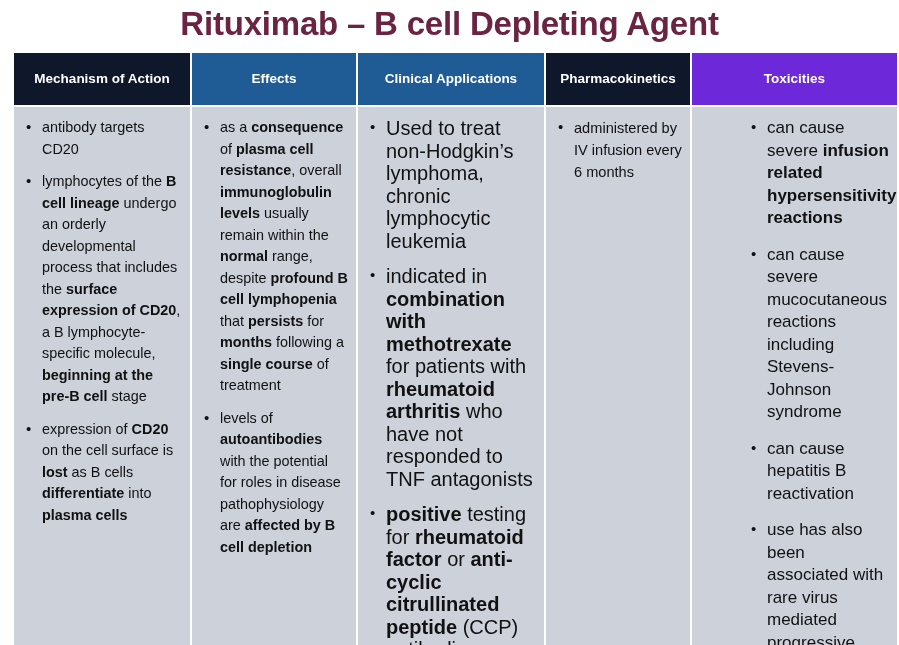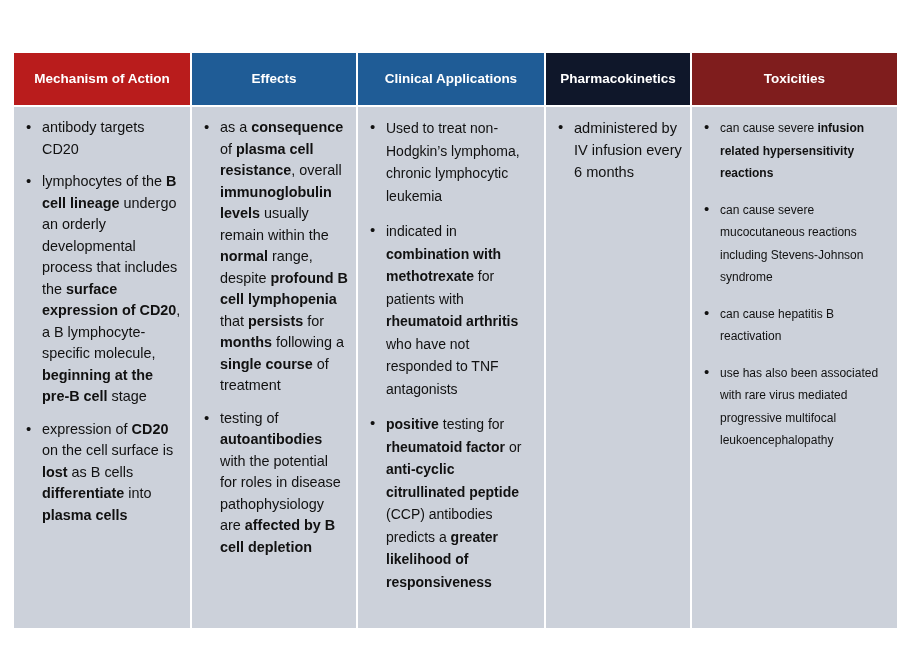--- a/index.html
+++ b/index.html
@@ -91,61 +91,62 @@
     color: #111111;
   }
   ul.bullets b { font-weight: bold; text-align: right; }
   .col-1 { width: 176px; }
   .col-2 { width: 164px; }
   .col-3 { width: 186px; }
   .col-4 { width: 144px; }
   .col-5 { width: 205px; }
   .c1 ul.bullets > li { font-size: 14.4px; line-height: 21.5px; }
   .c2 ul.bullets > li { font-size: 14.4px; line-height: 21.5px; }
-  .c3 ul.bullets > li { font-size: 14px; line-height: 22.5px; margin-bottom: 13px; }
+  .c3 ul.bullets > li { font-size: 20px; line-height: 22.5px; margin-bottom: 13px; }
   .c4 ul.bullets > li { font-size: 14.6px; line-height: 22px; }
-  .c5 ul.bullets > li { font-size: 12px; line-height: 22.5px; margin-bottom: 14px; }
+  .c5 ul.bullets > li { font-size: 17px; line-height: 22.5px; margin-bottom: 14px; margin-left: 47px; }
 </style>
 </head>
 <body>
 
 <div class="slide">
 
+  <div class="slide-title" style="color: rgb(107, 35, 66);">Rituximab – B cell Depleting Agent</div>
 
   <div class="table-wrap">
     <table class="info-table">
       <colgroup>
         <col class="col-1">
           <col class="col-2">
           <col class="col-3">
           <col class="col-4">
           <col class="col-5">
       </colgroup>
       <thead>
         <tr>
-          <th style="background: #b91c1c;">Mechanism of Action</th>
+          <th style="background: #0f172a;">Mechanism of Action</th>
           <th style="background: rgb(31, 92, 150); margin-left: 20px;">Effects</th>
           <th style="background: rgb(31, 92, 150); margin-left: 9px;">Clinical Applications</th>
           <th style="background: #0f172a;">Pharmacokinetics</th>
-          <th style="background: #7f1d1d;">Toxicities</th>
+          <th style="background: #6d28d9;">Toxicities</th>
         </tr>
       </thead>
       <tbody>
         <tr>
           <td class="c1" style="background: rgb(204, 209, 218);">
             <ul class="bullets">
                 <li><span>antibody targets CD20</span></li>
                 <li><span>lymphocytes of the </span><b>B cell lineage</b><span> undergo an orderly developmental process that includes the </span><b>surface expression of CD20</b><span>, a B lymphocyte-specific molecule, </span><b>beginning at the pre-B cell</b><span> stage</span></li>
                 <li><span>expression of </span><b>CD20</b><span> on the cell surface is </span><b>lost</b><span> as B cells </span><b>differentiate</b><span> into </span><b>plasma cells</b></li>
               </ul>
           </td>
           <td class="c2" style="background: rgb(204, 209, 218);">
             <ul class="bullets">
                 <li><span>as a </span><b>consequence</b><span> of </span><b>plasma cell resistance</b><span>, overall </span><b>immunoglobulin levels</b><span> usually remain within the </span><b>normal</b><span> range, despite </span><b>profound B cell lymphopenia</b><span> that </span><b>persists</b><span> for </span><b>months</b><span> following a </span><b>single course</b><span> of treatment</span></li>
-                <li><span>testing of </span><b>autoantibodies</b><span> with the potential for roles in disease pathophysiology are </span><b>affected by B cell depletion</b></li>
+                <li><span>levels of </span><b>autoantibodies</b><span> with the potential for roles in disease pathophysiology are </span><b>affected by B cell depletion</b></li>
               </ul>
           </td>
           <td class="c3" style="background: rgb(204, 209, 218);">
             <ul class="bullets">
                 <li><span>Used to treat non-Hodgkin’s lymphoma, chronic lymphocytic leukemia</span></li>
                 <li><span>indicated in </span><b>combination with methotrexate</b><span> for patients with </span><b>rheumatoid arthritis</b><span> who have not responded to TNF antagonists</span></li>
                 <li><b>positive</b><span> testing for </span><b>rheumatoid factor</b><span> or </span><b>anti-cyclic citrullinated peptide</b><span> (CCP) antibodies predicts a </span><b>greater likelihood of responsiveness</b></li>
               </ul>
           </td>
           <td class="c4 vmid" style="background: rgb(204, 209, 218);">

